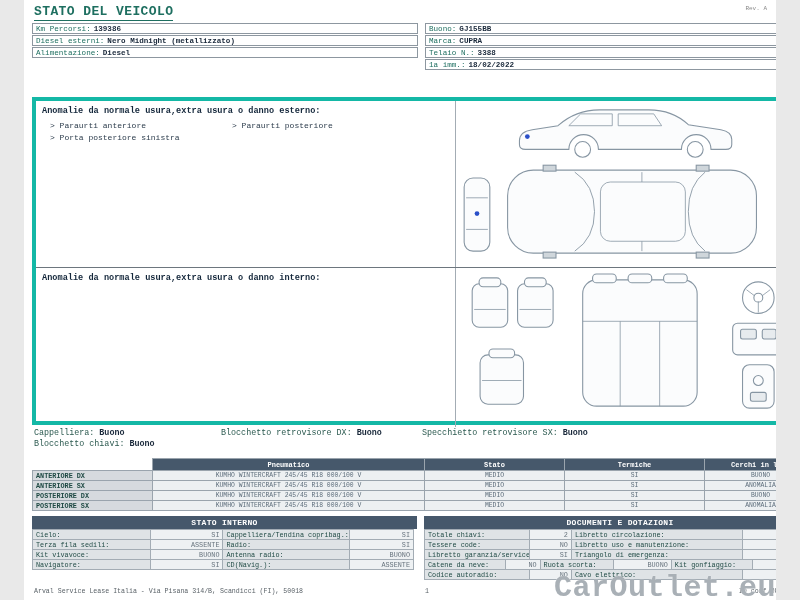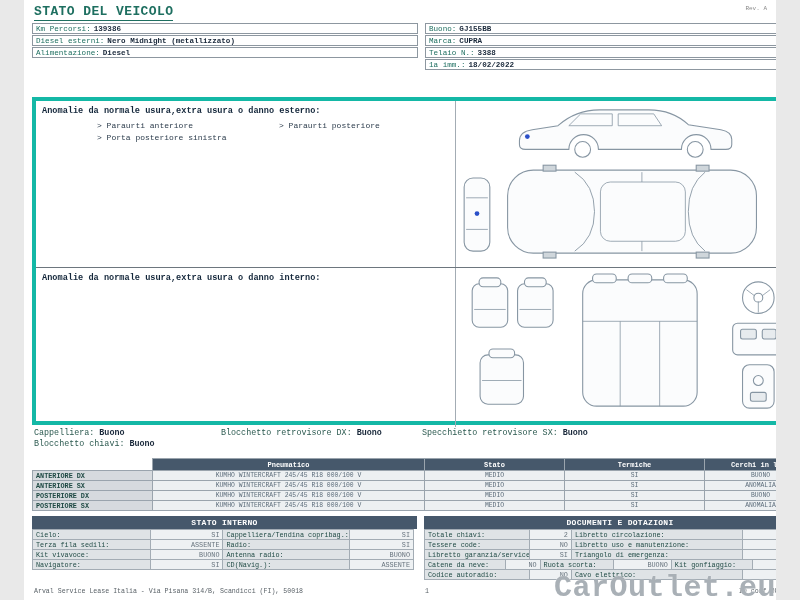--- a/index.html
+++ b/index.html
@@ -20,21 +20,21 @@
   .info-row .val{font-weight:bold;color:#19283a;white-space:nowrap;overflow:hidden;}
 
   .damage-box{position:absolute;left:8px;top:97px;width:784px;height:328px;border:4px solid #14b8a6;background:#fff;}
   .sec{display:flex;}
   .sec-ext{height:167px;border-bottom:1px solid #6d767e;}
   .sec-int{height:159px;}
   .dtext{width:421px;border-right:1px solid #a3acb4;padding:5px 6px;}
   .dhead{font-size:8.6px;font-weight:bold;color:#14273b;}
   .dlist{display:flex;margin-top:5px;font-size:8px;color:#2c3c4c;}
   .dcol{display:flex;flex-direction:column;gap:3px;}
-  .dcol-1{width:190px;padding-left:8px;margin-left:47px;}
+  .dcol-1{width:190px;padding-left:8px;}
   .ddiag{flex:1;display:flex;align-items:flex-start;justify-content:center;padding-top:2px;}
 
   .summary{position:absolute;left:10px;top:428px;font-size:8.4px;}
   .sline{display:flex;height:10px;align-items:center;}
   .sline+.sline{margin-top:1px;}
   .sitem{white-space:nowrap;}
   .s0{width:218px}.s1{width:187px}.s2{width:201px}
   .slbl{color:#2c5a50;}
   .sval{font-weight:bold;color:#19283a;}
 

